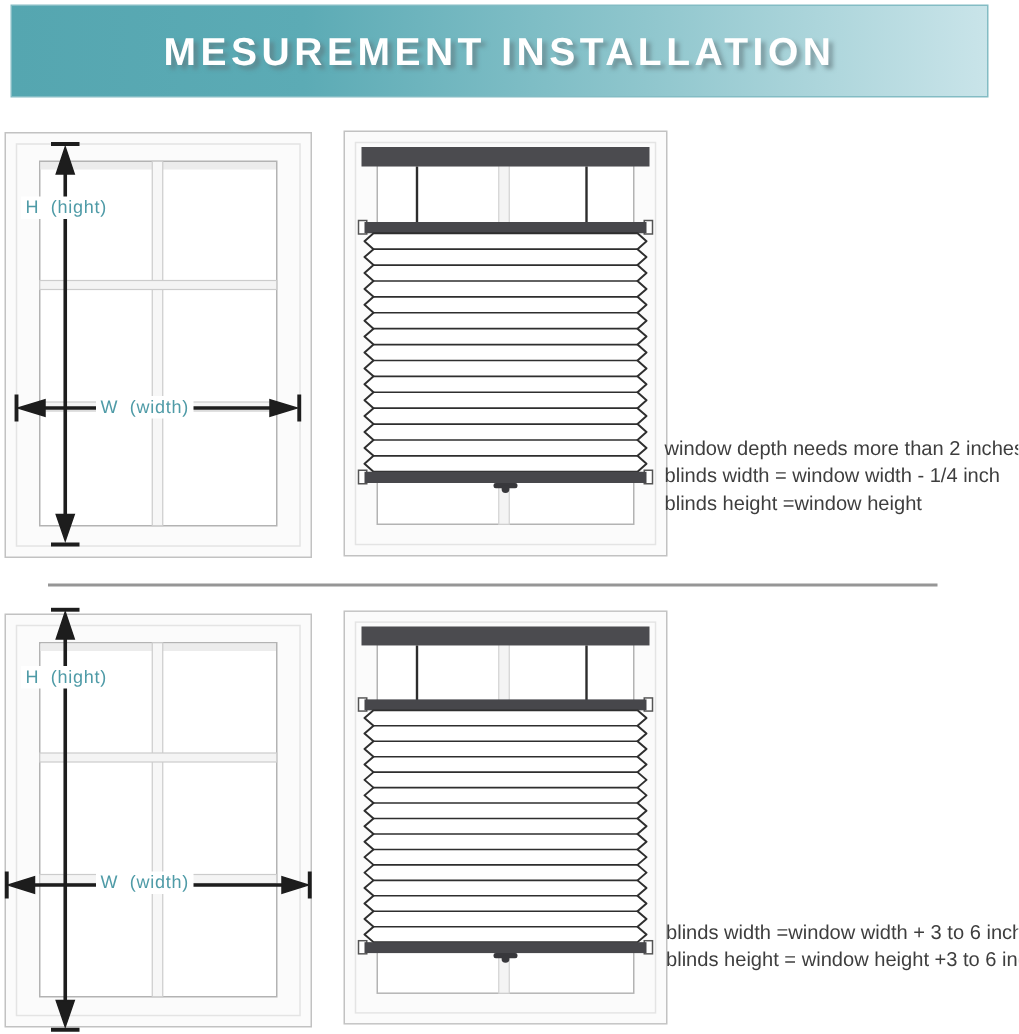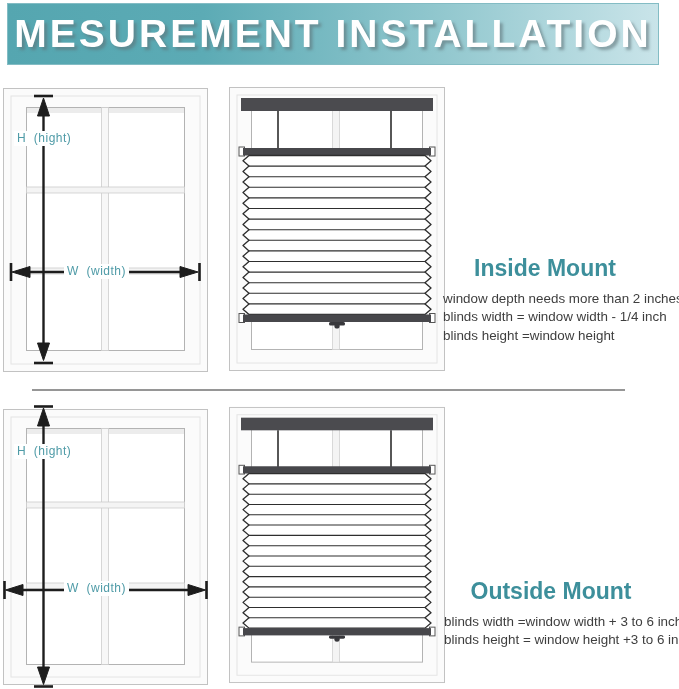--- a/index.html
+++ b/index.html
@@ -1,21 +1,21 @@
 <!DOCTYPE html>
 <html><head>
 <meta charset="utf-8">
 <style>
   html,body{margin:0;padding:0;background:#fff;}
   .canvas{position:relative;width:679px;height:689px;background:#ffffff;overflow:hidden;
           font-family:"Liberation Sans", sans-serif;}
   .banner{position:absolute;left:7px;top:3px;width:650px;height:60px;
           background:linear-gradient(90deg,#55a6b0 0%,#5cabb5 30%,#8fc6cd 65%,#c9e4e9 100%);
           border:1px solid #83bcc4;display:flex;align-items:center;justify-content:center;}
-  .banner span{color:#ffffff;font-weight:bold;font-size:39px;letter-spacing:3px;white-space:pre;
+  .banner span{color:#ffffff;font-weight:bold;font-size:26px;letter-spacing:3px;white-space:pre;
           text-shadow:3px 3px 3px rgba(95,115,120,0.6);}
   .layer{position:absolute;inset:0;}
   .panel{position:absolute;}
   .panel svg{position:absolute;left:0;top:0;}
   .lbl{position:absolute;color:#4f9ba7;background:#ffffff;font-size:12px;letter-spacing:0.5px;
        white-space:pre;padding:1px 3px;line-height:1.1;}
   .mount-title{position:absolute;margin:0;color:#3d8f9b;font-size:23px;font-weight:bold;
        text-align:center;white-space:nowrap;}
   .mount-lines{position:absolute;margin:0;color:#3e3e3e;font-size:13.4px;}
   .mount-lines p{margin:0 0 4.6px 0;white-space:nowrap;line-height:13.8px;}
@@ -99,21 +99,20 @@
         <g>
           <rect x="11" y="227.5" width="5.5" height="9" fill="#ffffff" stroke="#555555"></rect>
           <rect x="201.5" y="227.5" width="5.5" height="9" fill="#ffffff" stroke="#555555"></rect>
           <rect x="15" y="228.5" width="188" height="7.5" fill="#47474b"></rect>
           <rect x="101" y="236" width="16" height="3.5" rx="1.5" fill="#38383c"></rect>
           <circle cx="109" cy="240" r="2.6" fill="#38383c"></circle>
         </g>
       </svg>
     </div>
 
-    <h2 class="mount-title" style="left:445px;top:255px;width:200px;">Inside Mount</h2>
     <div class="mount-lines" style="left:443px;top:292px;">
       <p>window depth needs more than 2 inches</p>
       <p>blinds width = window width - 1/4 inch</p>
       <p>blinds height =window height</p>
     </div>
   </div>
 
   <div class="divider"></div>
 
   <div class="layer">
@@ -185,20 +184,19 @@
         <g>
           <rect x="11" y="227.5" width="5.5" height="9" fill="#ffffff" stroke="#555555"></rect>
           <rect x="201.5" y="227.5" width="5.5" height="9" fill="#ffffff" stroke="#555555"></rect>
           <rect x="15" y="228.5" width="188" height="7.5" fill="#47474b"></rect>
           <rect x="101" y="236" width="16" height="3.5" rx="1.5" fill="#38383c"></rect>
           <circle cx="109" cy="240" r="2.6" fill="#38383c"></circle>
         </g>
       </svg>
     </div>
 
-    <h2 class="mount-title" style="left:451px;top:578px;width:200px;">Outside Mount</h2>
     <div class="mount-lines" style="left:444px;top:615px;">
       <p>blinds width =window width + 3 to 6 inches</p>
       <p>blinds height = window height +3 to 6 inches</p>
     </div>
   </div>
 
 </div>
 
 </body></html>

